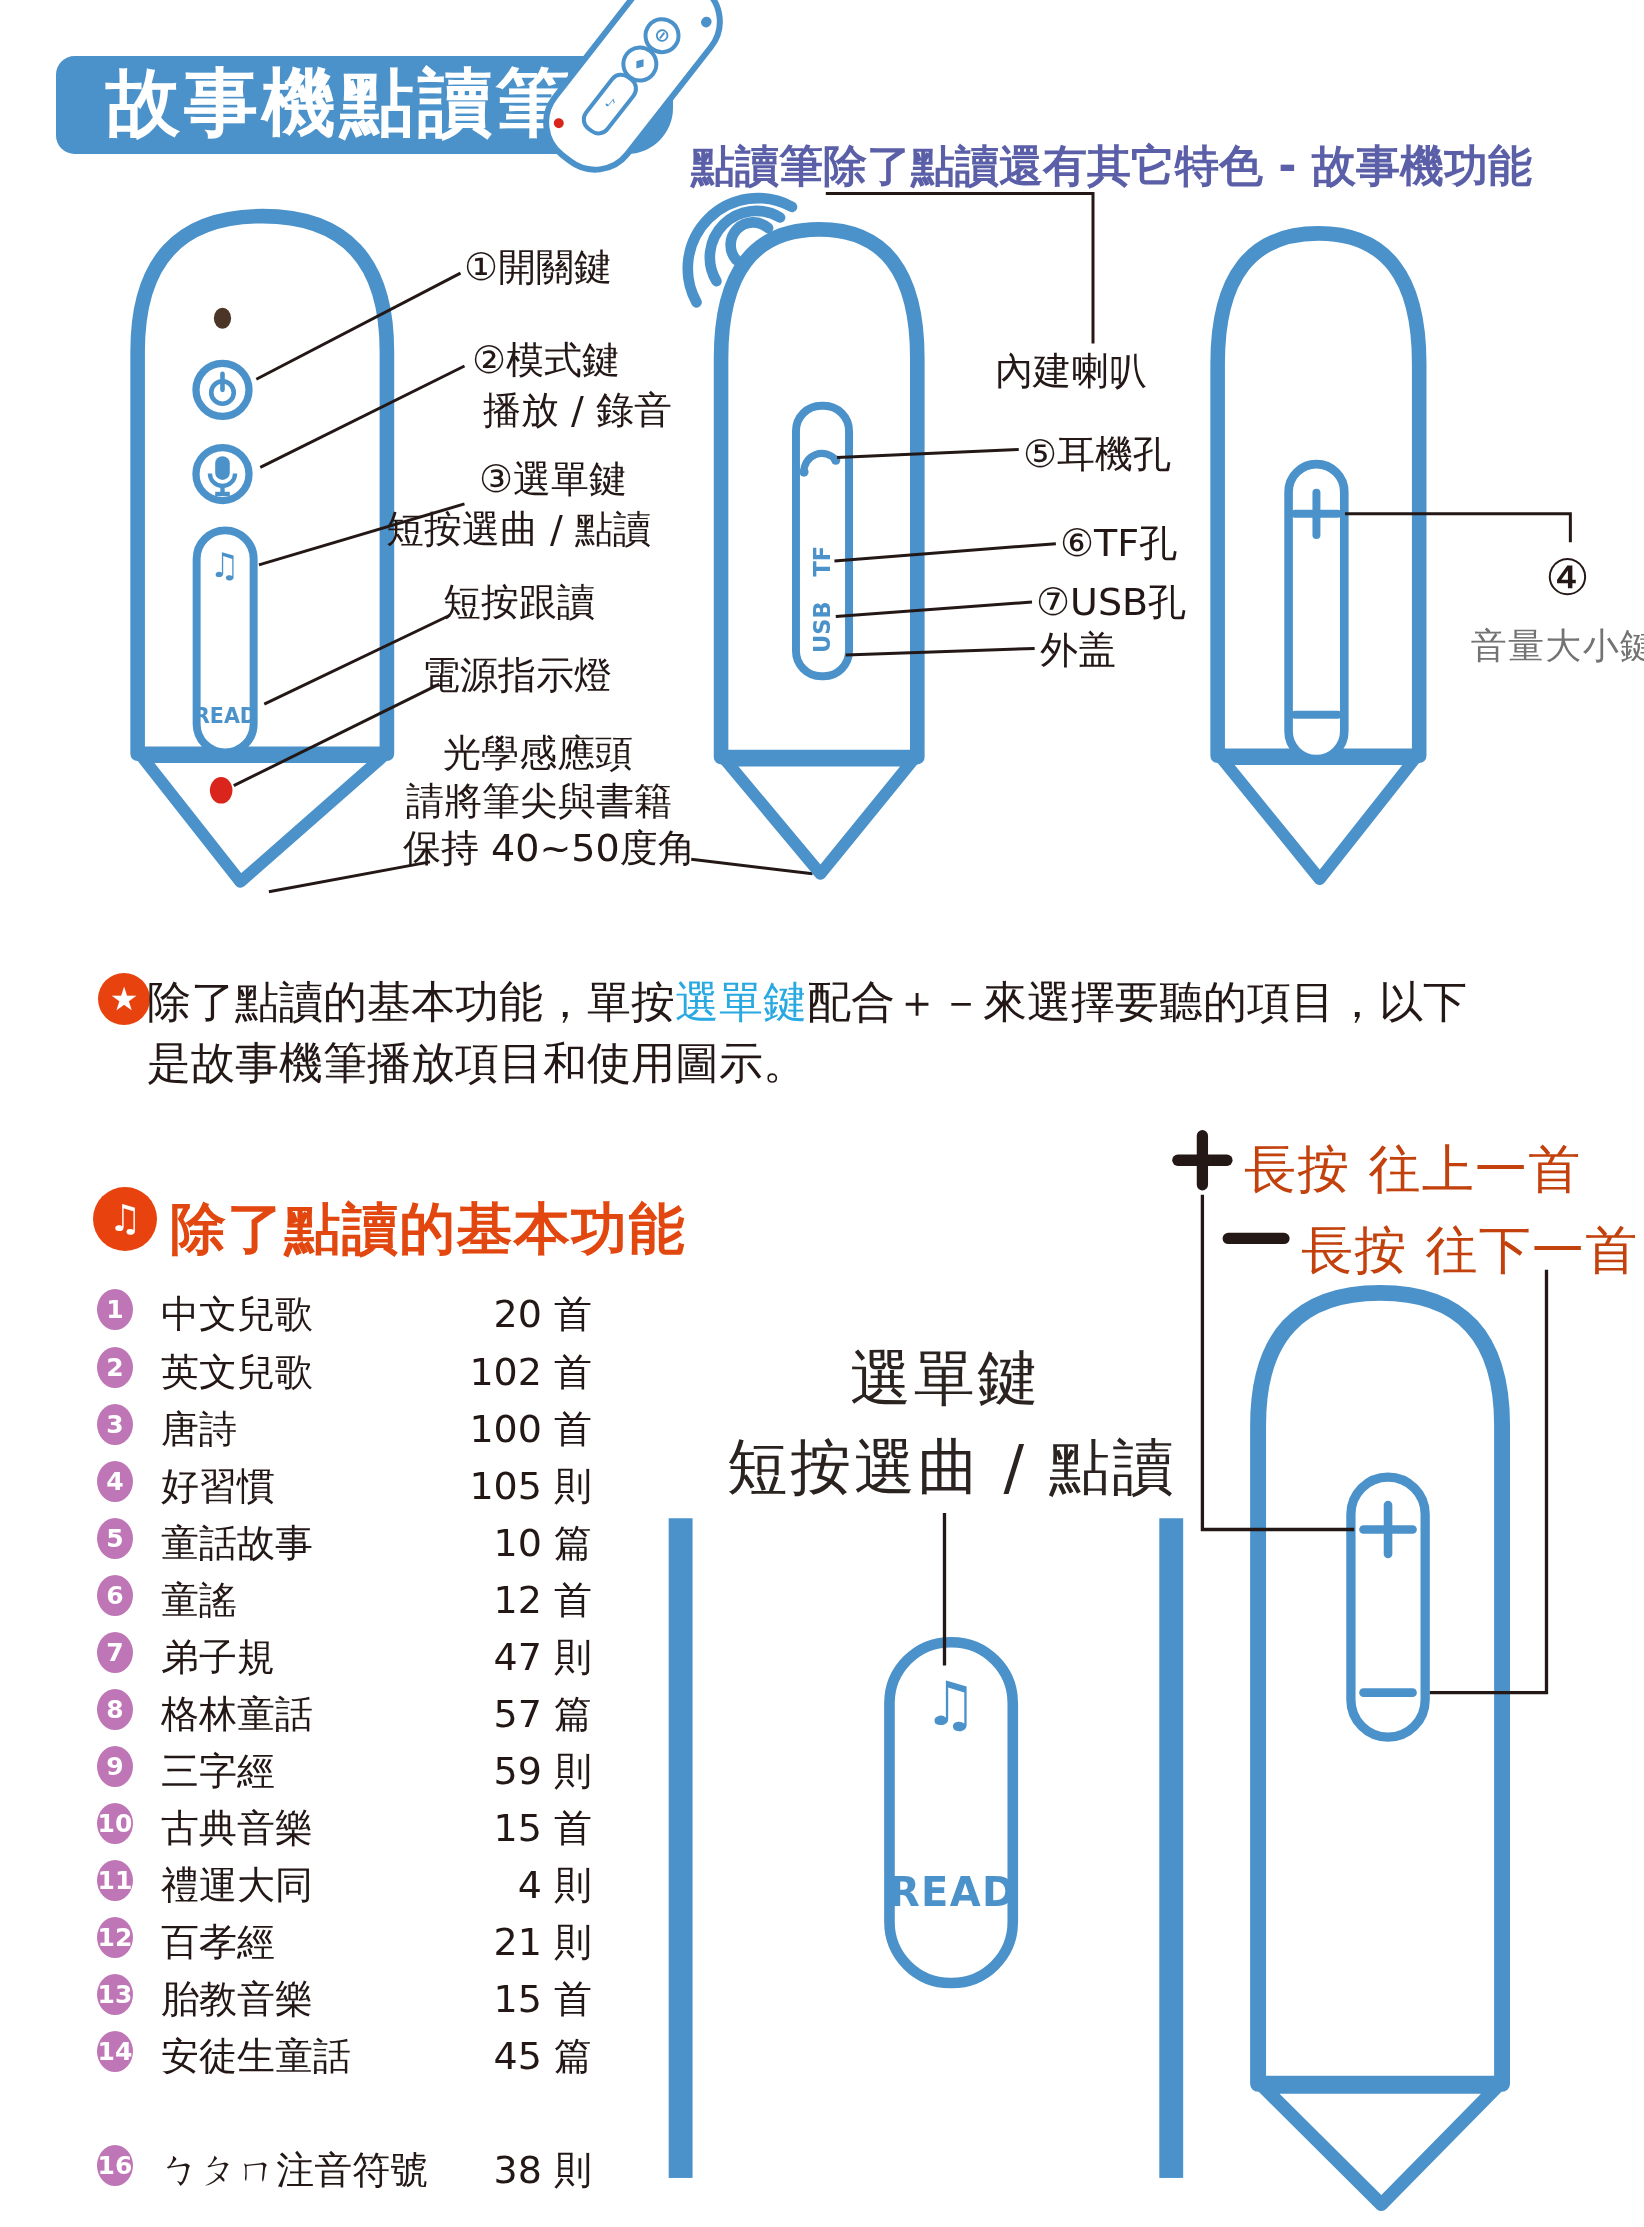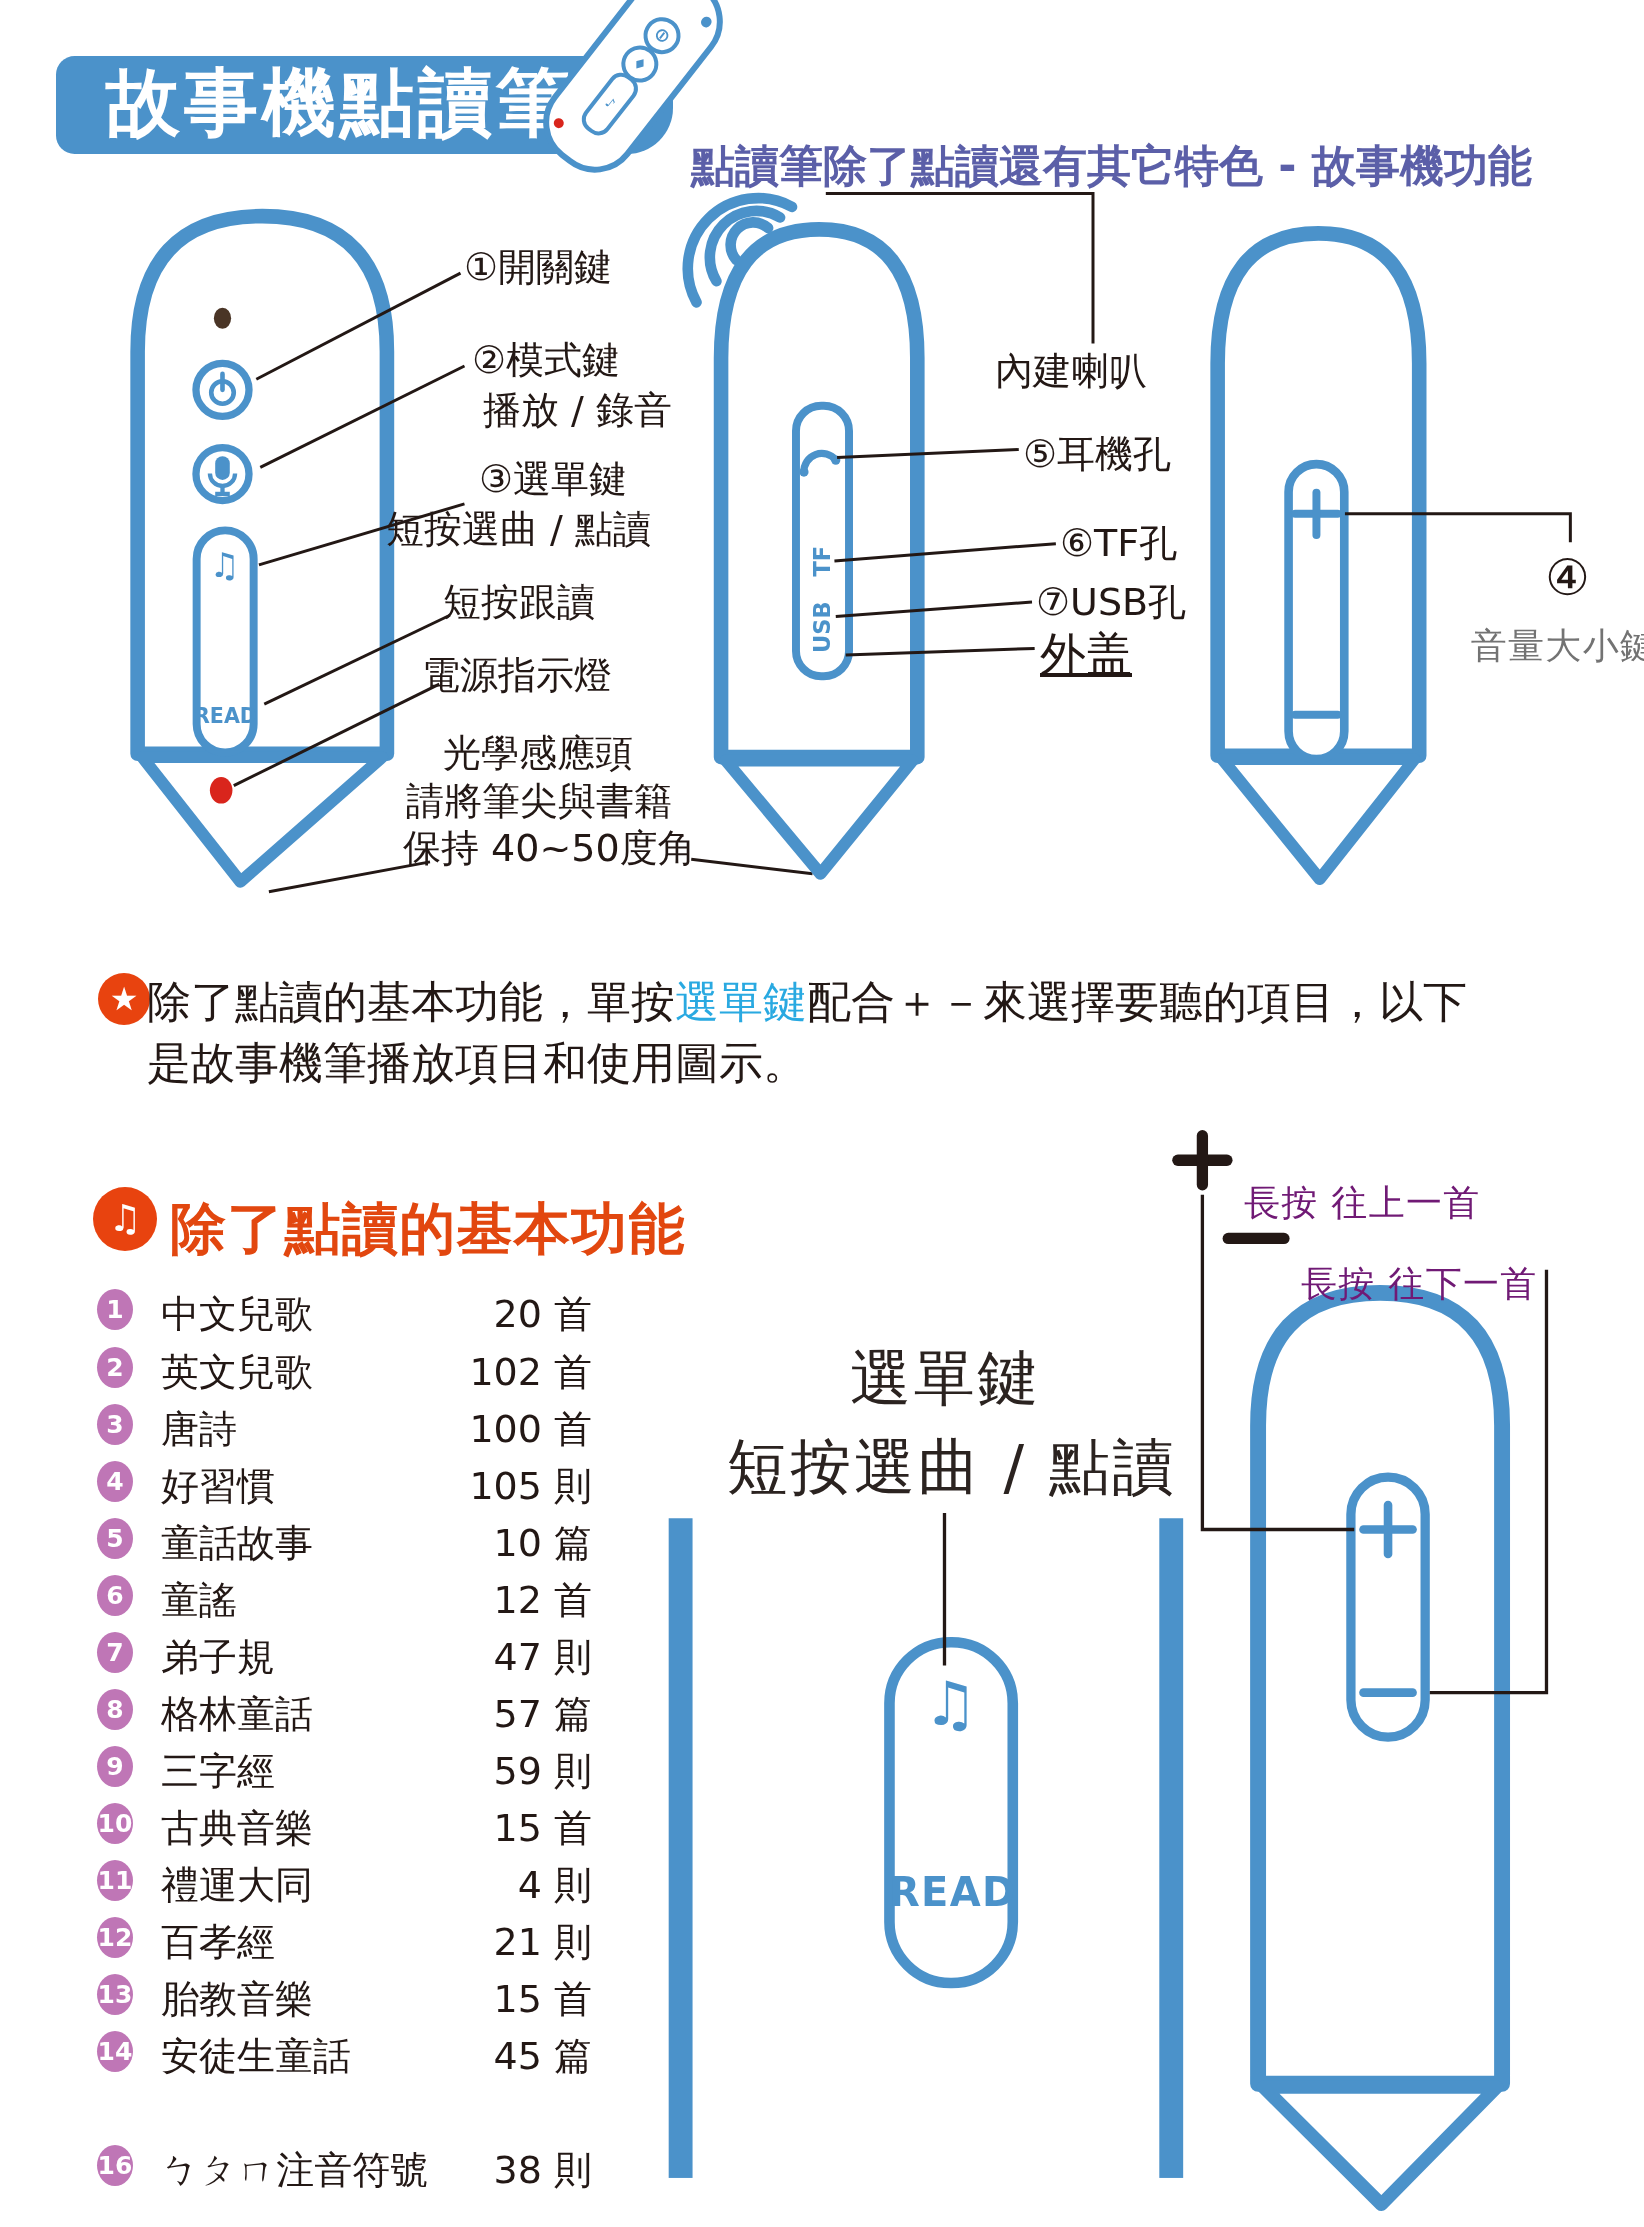--- a/index.html
+++ b/index.html
@@ -31,21 +31,21 @@
   .pl-head{position:absolute;left:170px;top:1192px;font-size:56px;font-weight:bold;color:#e2470f;letter-spacing:1.3px;}
   .row{position:absolute;left:0;width:650px;height:46px;}
   .row .badge{position:absolute;left:97px;top:0.7px;width:36px;height:41px;border-radius:50%;
               background:#bf76b6;color:#ffffff;font-size:25px;font-weight:bold;text-align:center;line-height:41px;}
   .row .iname{position:absolute;left:161px;top:1.3px;font-size:38px;color:#231815;white-space:nowrap;}
   .row .icount{position:absolute;left:345px;top:1.3px;width:247px;font-size:38px;color:#231815;
                text-align:right;white-space:nowrap;}
   .bigmenu{position:absolute;text-align:center;color:#2b2320;font-size:61px;font-weight:500;letter-spacing:2.7px;}
   .vol-num{position:absolute;font-size:50px;color:#231815;}
   .vol-lbl{position:absolute;font-size:36px;color:#737373;letter-spacing:1.3px;margin-left:16px;}
-  .bl-lbl{position:absolute;font-size:36px;color:#701a75;letter-spacing:1.3px;white-space:nowrap;margin-top:44px;}
+  .bl-lbl{position:absolute;font-size:52px;color:#c2410c;letter-spacing:1.3px;white-space:nowrap;}
   .rot90{transform:rotate(-90deg);transform-origin:center center;}
   .pill-glyph{position:absolute;text-align:center;color:#4b92ca;}
 </style>
 </head>
 <body>
 
 <div id="stage">
 
   <div class="banner"></div>
   <div class="banner-title lbl">故事機點讀筆</div>
@@ -176,21 +176,21 @@
   <div class="lbl" style="left:406px;top:781px;font-size:38px;">請將筆尖與書籍</div>
   <div class="lbl" style="left:403px;top:828px;font-size:38px;">保持 40~50度角</div>
 
   <div class="lbl blue rot90" style="left:798px;top:549px;width:48px;text-align:center;font-size:22.5px;font-weight:bold;">TF</div>
   <div class="lbl blue rot90" style="left:789px;top:615px;width:66px;text-align:center;font-size:22.5px;font-weight:bold;">USB</div>
 
   <div class="lbl" style="left:995px;top:351px;font-size:38px;">內建喇叭</div>
   <div class="lbl" style="left:1023px;top:434px;font-size:38px;">⑤耳機孔</div>
   <div class="lbl" style="left:1060px;top:523px;font-size:38px;">⑥TF孔</div>
   <div class="lbl" style="left:1036px;top:582px;font-size:38px;">⑦USB孔</div>
-  <div class="lbl" style="left:1040px;top:630px;font-size:46px;text-decoration:underline;">外盖</div>
+  <div class="lbl" style="left:1040px;top:630px;font-size:38px;">外盖</div>
 
   <div class="vol-num" style="left:1545px;top:549px;">④</div>
   <div class="vol-lbl" style="left:1452px;top:622px;width:192px;text-align:center;">音量大小鍵</div>
 
   <div class="note-star">★</div>
   <div class="note-line" style="top:973px;">
     <span>除了點讀的基本功能，單按</span><span class="hl">選單鍵</span><span>配合＋－來選擇要聽的項目，以下</span>
   </div>
   <div class="note-line" style="top:1034px;">是故事機筆播放項目和使用圖示。</div>
 

